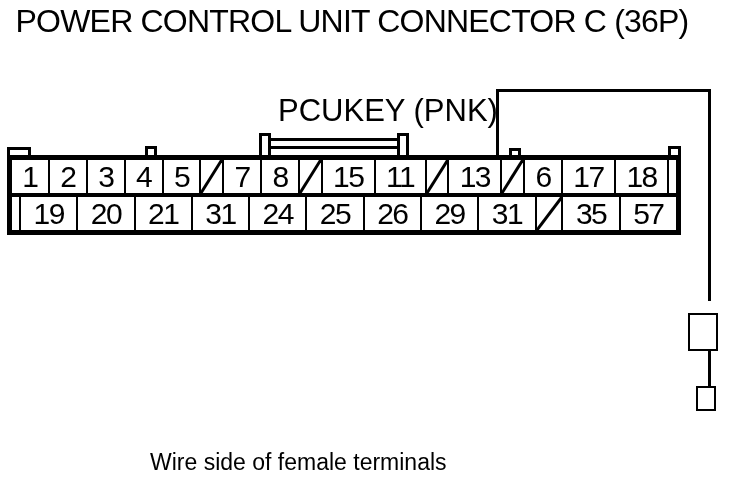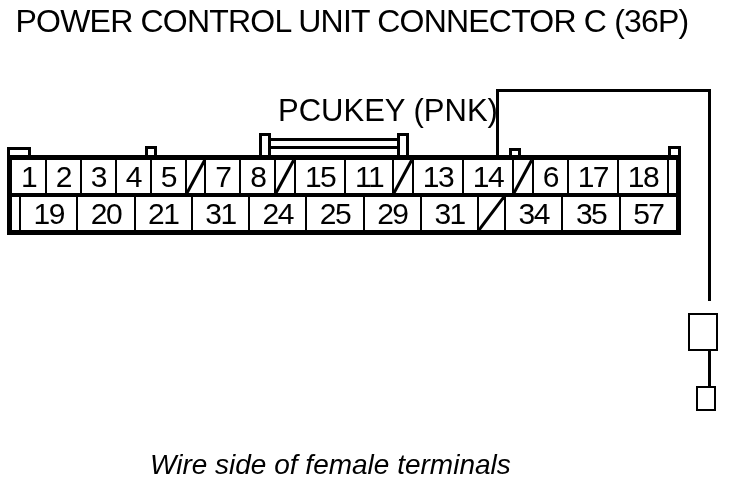--- a/index.html
+++ b/index.html
@@ -53,22 +53,22 @@
   .bump-2      { left:509px; top:148px; width:12px;  height:7px; }
   .notch-right { left:668px; top:146px; width:13px;  height:9px; }
 
   
   .term-box { position:absolute; border:2px solid var(--line,#000); background:#fff; }
   .term-box-1 { left:688px; top:313px; width:30px; height:38px; }
   .term-link  { position:absolute; left:708px; top:350px; width:3px; height:37px; background:var(--line,#000); }
   .term-box-2 { left:696px; top:386px; width:20px; height:25px; }
 
   .caption {
-    position:absolute; left:150px; top:450px; font-size:28px;
-    line-height:1.1; white-space:nowrap;font-style:italic;
+    position:absolute; left:150px; top:450px; font-size:23px;
+    line-height:1.1; white-space:nowrap;
   }
 </style>
 </head>
 <body style="background: rgb(255, 255, 255);">
 
 <div class="title">POWER CONTROL UNIT CONNECTOR C (36P)</div>
 
 <div class="wire-label">PCUKEY (PNK)</div>
 
 <div class="wire wire-a"></div>
@@ -103,47 +103,46 @@
         </svg>
       </div>
       <div class="cell">15</div>
       <div class="cell">11</div>
       <div class="cell slashed">
         <svg viewBox="0 0 100 100" preserveAspectRatio="none">
           <line x1="0" y1="100" x2="100" y2="0" stroke="currentColor" stroke-width="3" vector-effect="non-scaling-stroke"></line>
         </svg>
       </div>
       <div class="cell">13</div>
-      <div class="cell">14</div>
       <div class="cell slashed">
         <svg viewBox="0 0 100 100" preserveAspectRatio="none">
           <line x1="0" y1="100" x2="100" y2="0" stroke="currentColor" stroke-width="3" vector-effect="non-scaling-stroke"></line>
         </svg>
       </div>
       <div class="cell">6</div>
       <div class="cell">17</div>
       <div class="cell">18</div>
       <div class="filler"></div>
     </div>
   <div class="row" id="row-bottom">
       <div class="filler"></div>
       <div class="cell">19</div>
       <div class="cell">20</div>
       <div class="cell">21</div>
       <div class="cell">31</div>
       <div class="cell">24</div>
       <div class="cell">25</div>
+      <div class="cell">26</div>
       <div class="cell">29</div>
       <div class="cell">31</div>
       <div class="cell slashed">
         <svg viewBox="0 0 100 100" preserveAspectRatio="none">
           <line x1="0" y1="100" x2="100" y2="0" stroke="currentColor" stroke-width="3" vector-effect="non-scaling-stroke"></line>
         </svg>
       </div>
-      <div class="cell">34</div>
       <div class="cell">35</div>
       <div class="cell">57</div>
     </div>
 </div>
 
 <div class="term-box term-box-1"></div>
 <div class="term-link"></div>
 <div class="term-box term-box-2"></div>
 
 <div class="caption">Wire side of female terminals</div>

